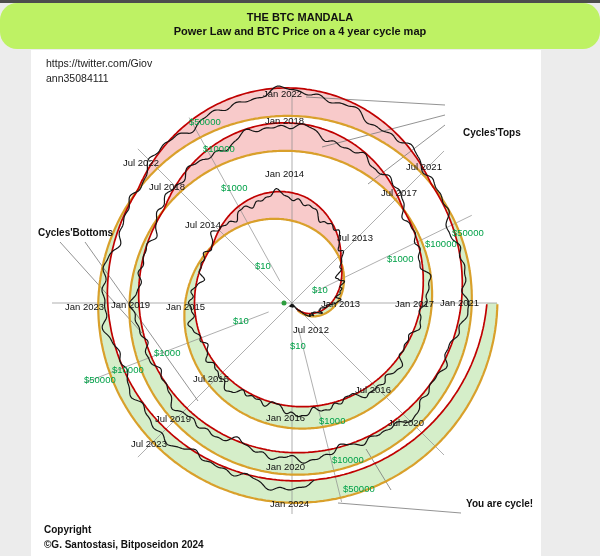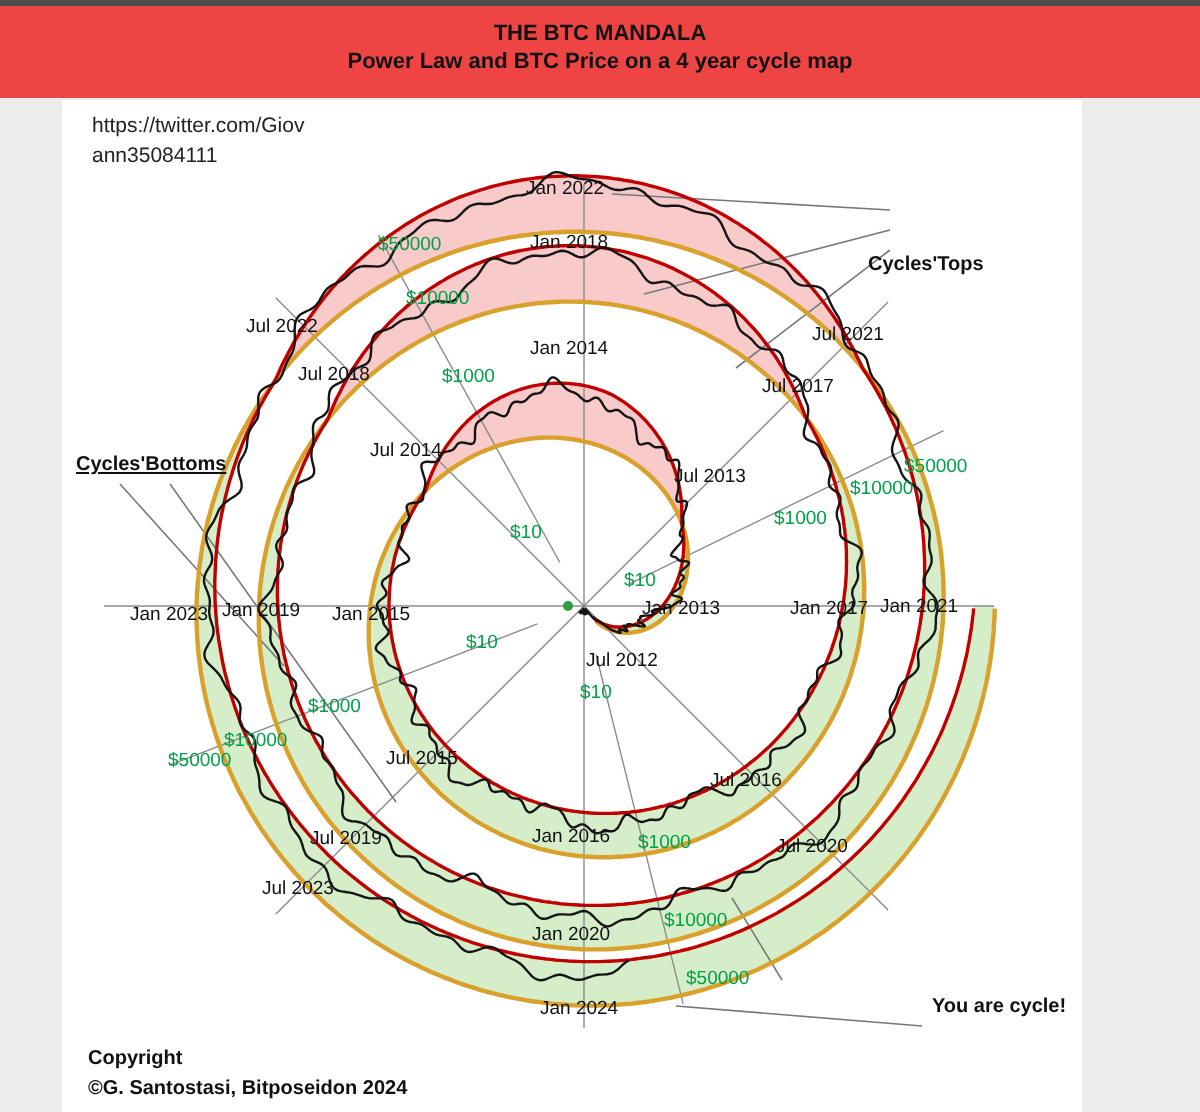--- a/index.html
+++ b/index.html
@@ -1,19 +1,19 @@
 <!DOCTYPE html>
 <html><head>
 <meta charset="utf-8">
 <style>
   html,body{margin:0;padding:0}
   body{width:600px;height:556px;position:relative;background:#ececec;overflow:hidden;
        font-family:"Liberation Sans",sans-serif;}
   .topline{position:absolute;top:0;left:0;width:600px;height:3px;background:#4d4d4d;}
-  .titleband{position:absolute;top:3px;left:0;width:600px;height:46px;background:#ef4444;text-align:center;}
+  .titleband{position:absolute;top:3px;left:0;width:600px;height:46px;background:#bef264;text-align:center;border-radius:17px;}
   .t1{font-weight:bold;font-size:11px;color:#111;padding-top:8px;}
   .t2{font-weight:bold;font-size:11px;color:#111;padding-top:2px;}
   .page{position:absolute;left:31px;top:50px;width:510px;height:506px;background:#ffffff;}
   #mandala{position:absolute;left:0;top:0;z-index:2;}
   .lbl{position:absolute;z-index:3;white-space:pre;}
   .note{font-size:10.5px;color:#222;line-height:1.4;}
   .annot{font-weight:bold;font-size:10px;color:#111;}
   .copyr{font-weight:bold;font-size:10px;color:#111;line-height:1.5;}
 </style>
 </head>
@@ -92,19 +92,19 @@
     <text x="387" y="262" fill="#00a148" font-size="9.5" font-family="Liberation Sans, sans-serif">$1000</text>
     <text x="425" y="247" fill="#00a148" font-size="9.5" font-family="Liberation Sans, sans-serif">$10000</text>
     <text x="452" y="236" fill="#00a148" font-size="9.5" font-family="Liberation Sans, sans-serif">$50000</text>
     <text x="319" y="424" fill="#00a148" font-size="9.5" font-family="Liberation Sans, sans-serif">$1000</text>
     <text x="332" y="463" fill="#00a148" font-size="9.5" font-family="Liberation Sans, sans-serif">$10000</text>
     <text x="343" y="492" fill="#00a148" font-size="9.5" font-family="Liberation Sans, sans-serif">$50000</text>
   </svg>
 
 <div class="lbl note" style="left:46px;top:56px;"><span>https://twitter.com/Giov</span><br><span>ann35084111</span></div>
 
-<div class="lbl annot" style="left:434px;top:127px;">Cycles'Tops</div>
+<div class="lbl annot" style="left:463px;top:127px;">Cycles'Tops</div>
 
-<div class="lbl annot" style="left:38px;top:227px;text-decoration:underline;">Cycles'Bottoms</div>
+<div class="lbl annot" style="left:38px;top:227px;">Cycles'Bottoms</div>
 
 <div class="lbl annot" style="left:466px;top:498px;">You are cycle!</div>
 
 <div class="lbl copyr" style="left:44px;top:522px;"><span>Copyright</span><br><span>©G. Santostasi, Bitposeidon 2024</span></div>
 
 </body></html>

